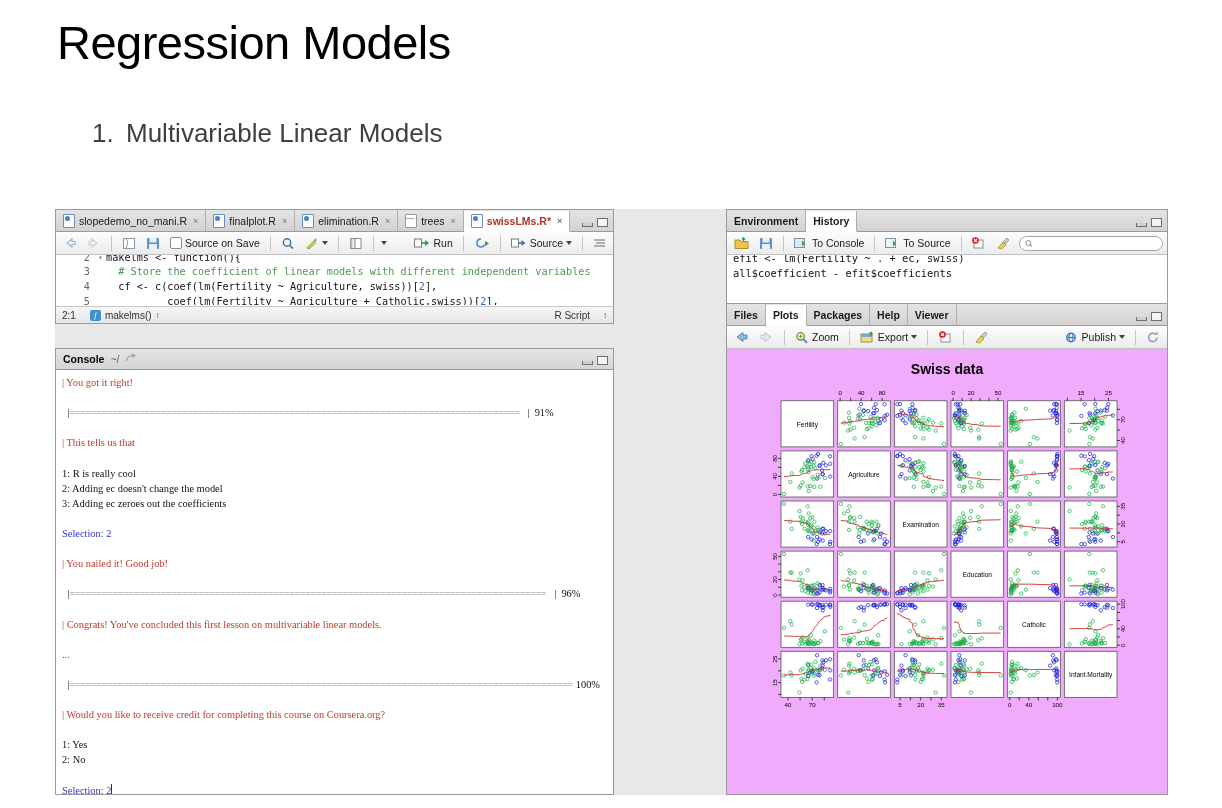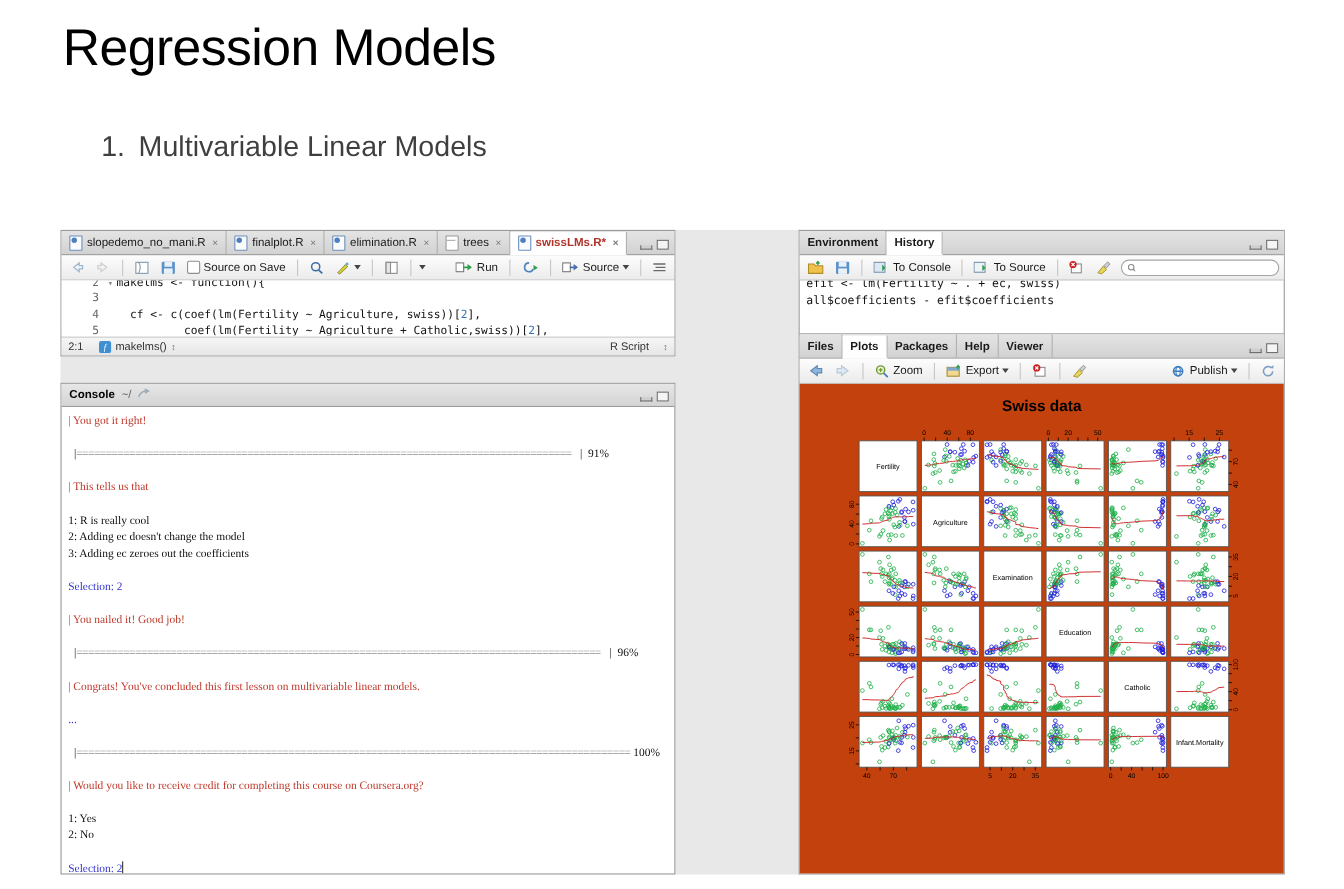--- a/index.html
+++ b/index.html
@@ -101,21 +101,21 @@
     position:absolute;left:0;right:0;top:45px;bottom:0;overflow:hidden;
     font-family:"DejaVu Sans Mono",monospace;font-size:10.4px;line-height:15px;
     padding:0 6px;box-sizing:border-box;white-space:pre;color:#111;
   }
   .search-box{
     margin-left:auto;width:160px;height:15px;border:1px solid #a6a6a6;background:#fff;
     border-radius:8px;display:flex;align-items:center;padding:0 5px;box-sizing:border-box;
     font-size:9.5px;color:#999;gap:3px;
   }
   
-  #plot-area{position:absolute;left:0;right:0;top:45px;bottom:0;background:#c2410c;overflow:hidden;}
+  #plot-area{position:absolute;left:0;right:0;top:45px;bottom:0;background:#f0abfc;overflow:hidden;}
   #plot-title{
     text-align:center;font-size:14px;font-weight:bold;color:#000;
     margin-top:12px;font-family:"Liberation Sans",sans-serif;
   }
   #spm{position:absolute;left:0;top:0;width:100%;height:100%;}
   text{font-family:"Liberation Sans",sans-serif;}
 </style>
 </head>
 <body>
 
@@ -251,20 +251,21 @@
 
     <div id="editor-code">
       <div class="cline" style="margin-top:-5px;">
         <span class="gutter">2</span>
         <span class="fold">▾</span>
         <span class="code">makelms &lt;- function(){</span>
       </div>
       <div class="cline">
         <span class="gutter">3</span>
         <span class="fold"></span>
+        <span class="c-comment">  # Store the coefficient of linear models with different independent variables</span>
       </div>
       <div class="cline">
         <span class="gutter">4</span>
         <span class="fold"></span>
         <span class="code">  cf &lt;- c(coef(lm(Fertility ~ Agriculture, swiss))[</span><span class="c-num">2</span><span class="code">],</span>
       </div>
       <div class="cline">
         <span class="gutter">5</span>
         <span class="fold"></span>
         <span class="code">          coef(lm(Fertility ~ Agriculture + Catholic,swiss))[</span><span class="c-num">2</span><span class="code">],</span>
@@ -362,21 +363,21 @@
           </svg>
       </span>
       <span class="search-box">
         <svg width="9" height="9" viewBox="0 0 9 9">
             <circle cx="3.8" cy="3.8" r="2.8" fill="none" stroke="#8a8a8a" stroke-width="1.1"></circle>
             <path d="M5.9 5.9 L8.2 8.2" stroke="#8a8a8a" stroke-width="1.2"></path>
           </svg>
         <input style="border: none; outline: none; font-size: 9.5px; width: 100%; background: transparent;" placeholder="">
       </span>
     </div>
-    <div id="hist-body"><div style="margin-top: -4px;">efit &lt;- lm(Fertility ~ . + ec, swiss)</div><div>all$coefficients - efit$coefficients</div></div>
+    <div id="hist-body"><div style="margin-top: -4px;">efit &lt;- lm(Fertility ~ . + ec, swiss)</div><div>all$coefficient - efit$coefficients</div></div>
   </div>
 
   <div class="pane" id="plots-pane" style="left:671px;top:94px;width:442px;height:492px;">
     <div class="tabstrip">
       <div class="tab">
           <span class="tab-label" style="font-weight:bold;">Files</span>
         </div>
       <div class="tab active">
           <span class="tab-label">Plots</span>
         </div>

